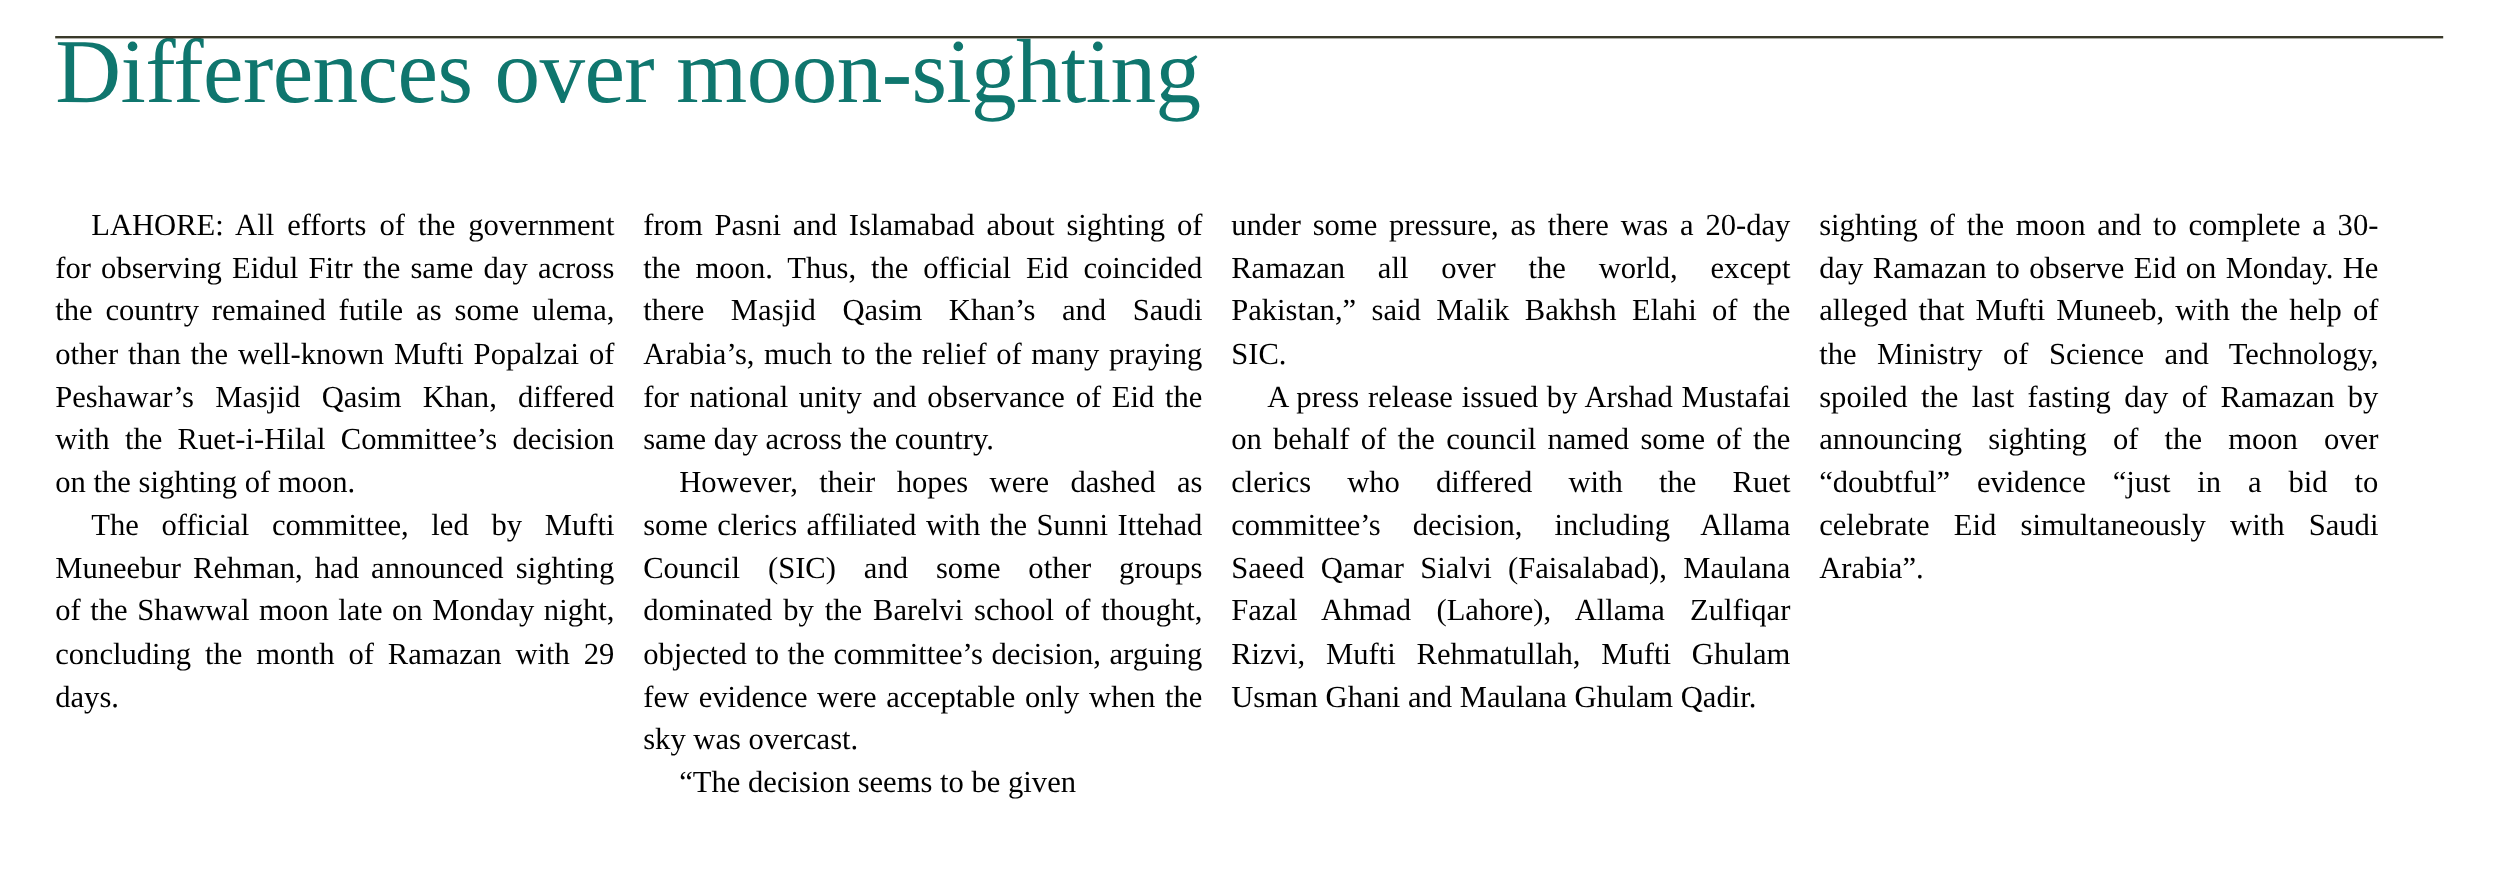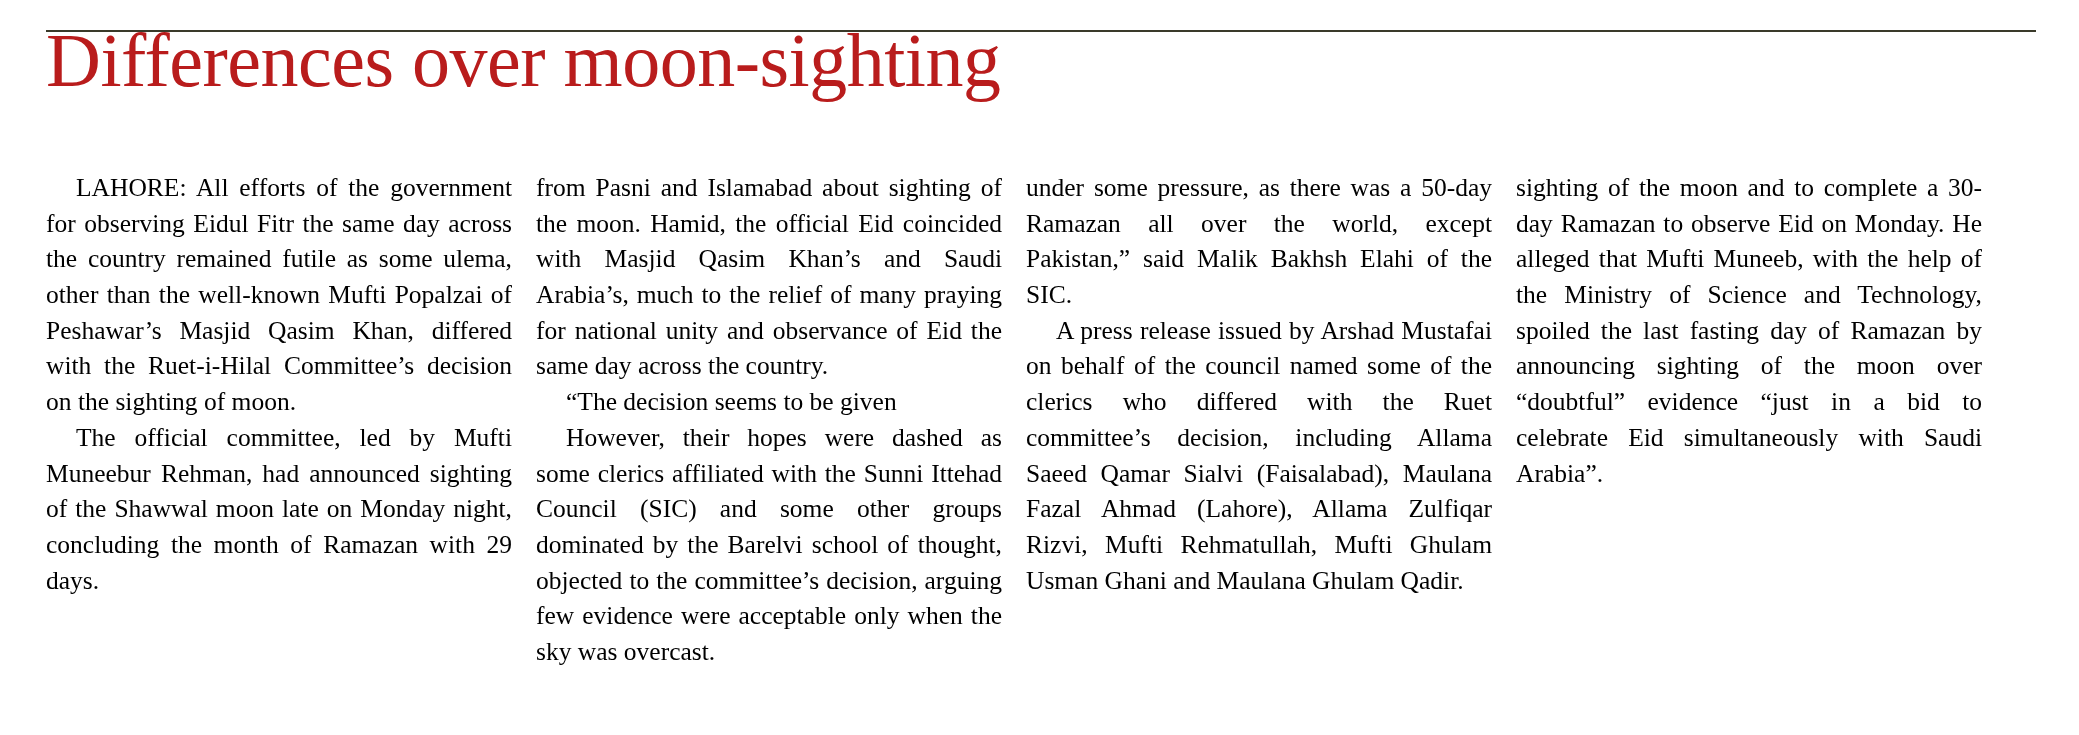--- a/index.html
+++ b/index.html
@@ -21,21 +21,21 @@
     box-sizing: border-box;
     padding: 0;
   }
   .headline {
     font-family: "Liberation Serif", serif;
     font-size: 76px;
     font-weight: 400;
     line-height: 1.0;
     letter-spacing: -0.5px;
     margin: 22px 0 0 46px;
-    color: #b91c1c;
+    color: #0f766e;
     white-space: nowrap;
   }
   .rule-top {
     position: absolute;
     left: 46px;
     top: 8px;
     width: 1990px;
     height: 2px;
     background: #3a3a2a;
   }
@@ -73,27 +73,27 @@
   <h1 class="headline">Differences over moon-sighting</h1>
 
   <div class="columns">
 
     <div class="col">
       <p class="first">LAHORE: All efforts of the government for observing Eidul Fitr the same day across the country remained futile as some ulema, other than the well-known Mufti Popalzai of Peshawar’s Masjid Qasim Khan, differed with the Ruet-i-Hilal Committee’s decision on the sighting of moon.</p>
       <p>The official committee, led by Mufti Muneebur Rehman, had announced sighting of the Shawwal moon late on Monday night, concluding the month of Ramazan with 29 days.</p>
     </div>
 
     <div class="col">
-      <p class="first" style="text-indent:0">from Pasni and Islamabad about sighting of the moon. Hamid, the official Eid coincided with Masjid Qasim Khan’s and Saudi Arabia’s, much to the relief of many praying for national unity and observance of Eid the same day across the country.</p>
+      <p class="first" style="text-indent:0">from Pasni and Islamabad about sighting of the moon. Thus, the official Eid coincided there Masjid Qasim Khan’s and Saudi Arabia’s, much to the relief of many praying for national unity and observance of Eid the same day across the country.</p>
+      <p>However, their hopes were dashed as some clerics affiliated with the Sunni Ittehad Council (SIC) and some other groups dominated by the Barelvi school of thought, objected to the committee’s decision, arguing few evidence were acceptable only when the sky was overcast.</p>
       <p>“The decision seems to be given</p>
-      <p>However, their hopes were dashed as some clerics affiliated with the Sunni Ittehad Council (SIC) and some other groups dominated by the Barelvi school of thought, objected to the committee’s decision, arguing few evidence were acceptable only when the sky was overcast.</p>
     </div>
 
     <div class="col">
-      <p class="first" style="text-indent:0">under some pressure, as there was a 50-day Ramazan all over the world, except Pakistan,” said Malik Bakhsh Elahi of the SIC.</p>
+      <p class="first" style="text-indent:0">under some pressure, as there was a 20-day Ramazan all over the world, except Pakistan,” said Malik Bakhsh Elahi of the SIC.</p>
       <p>A press release issued by Arshad Mustafai on behalf of the council named some of the clerics who differed with the Ruet committee’s decision, including Allama Saeed Qamar Sialvi (Faisalabad), Maulana Fazal Ahmad (Lahore), Allama Zulfiqar Rizvi, Mufti Rehmatullah, Mufti Ghulam Usman Ghani and Maulana Ghulam Qadir.</p>
     </div>
 
     <div class="col">
       <p class="first" style="text-indent:0">sighting of the moon and to complete a 30-day Ramazan to observe Eid on Monday. He alleged that Mufti Muneeb, with the help of the Ministry of Science and Technology, spoiled the last fasting day of Ramazan by announcing sighting of the moon over “doubtful” evidence “just in a bid to celebrate Eid simultaneously with Saudi Arabia”.</p>
     </div>
 
   </div>
 
 </div>

